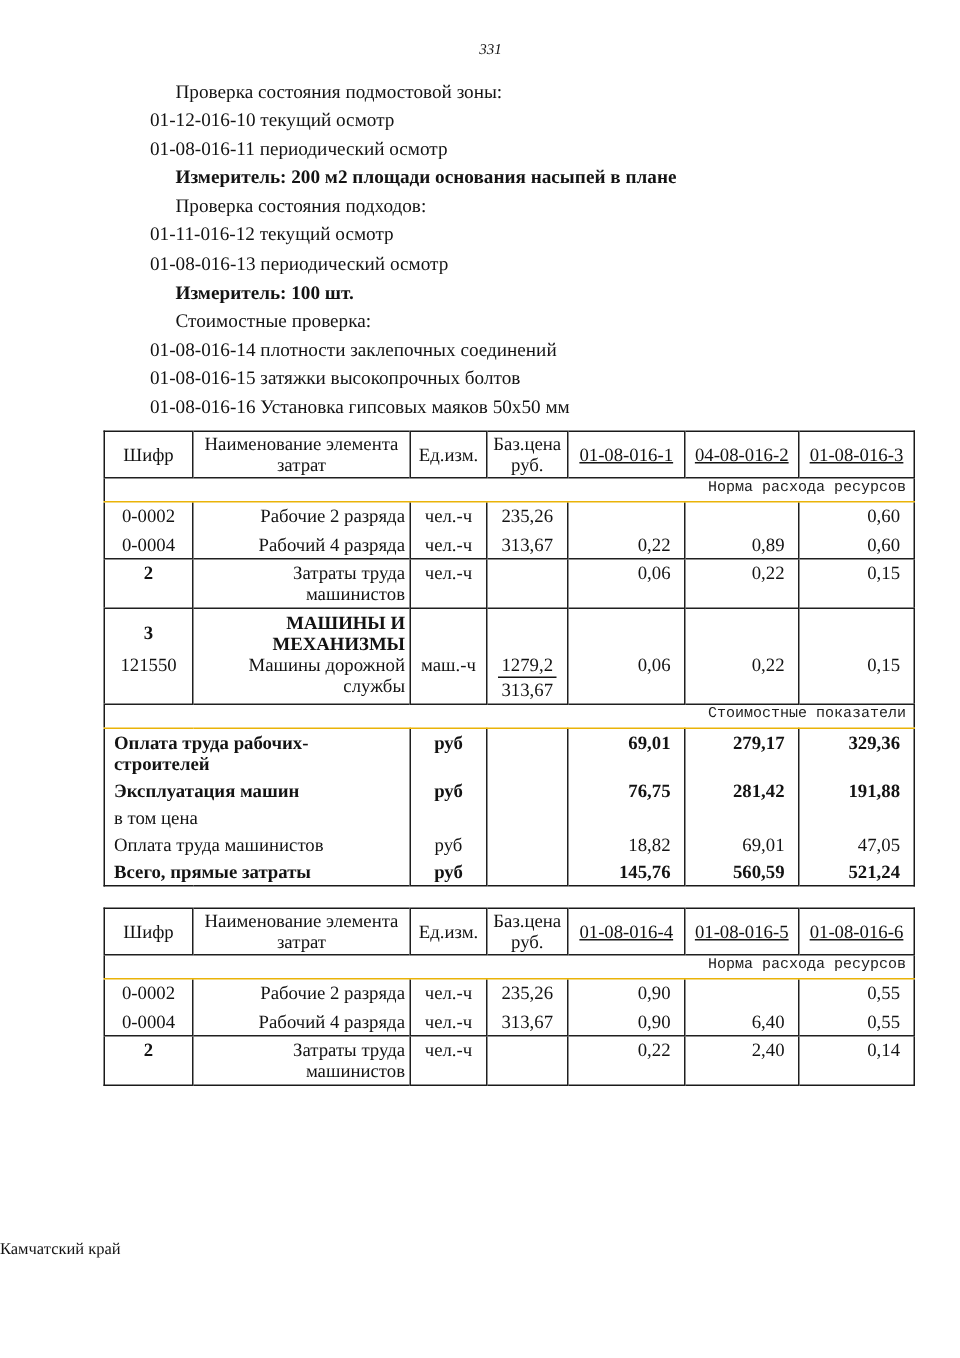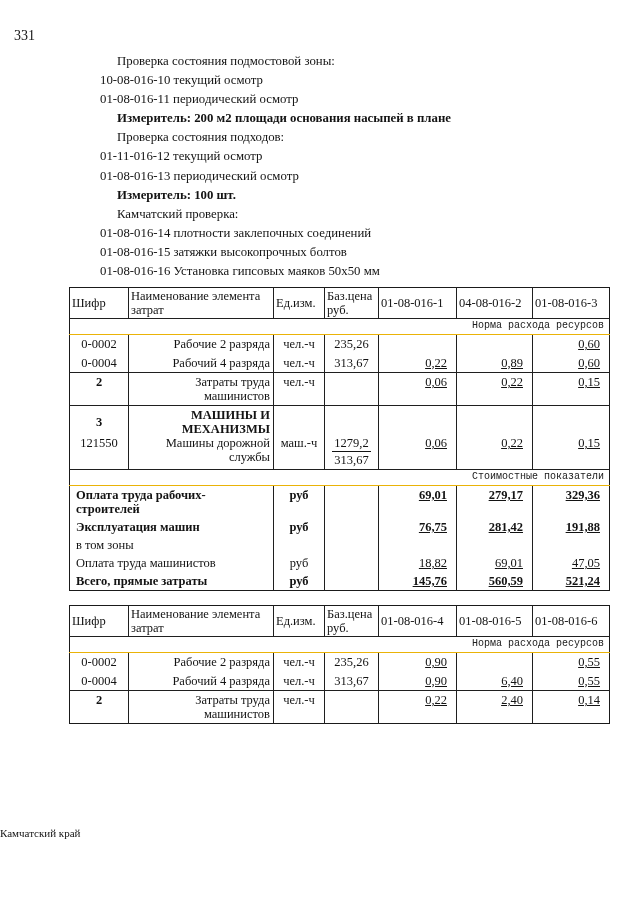--- a/index.html
+++ b/index.html
@@ -5,21 +5,21 @@
   * { margin:0; padding:0; box-sizing:border-box; }
   html,body { background:#ffffff; }
   body {
     width:640px; height:905px; position:relative;
     font-family:"Liberation Serif", serif; color:#131313;
   }
   .page { position:absolute; inset:0; overflow:hidden; }
 
   .page-number {
     position:absolute; top:28px; left:14px; width:626px;
-    text-align:left; font-size:14px;
+    text-align:center; font-size:10px;font-style:italic;
   }
 
   .intro { position:absolute; top:54px; left:68px; right:28px; }
   .intro .line { height:19.1px; font-size:12.8px; white-space:nowrap;margin-left:32px; }
   .intro .indent { padding-left:17px; }
   .b { font-weight:bold; }
 
   table.t {
     position:absolute; left:69px; width:540px;
     border-collapse:collapse; table-layout:fixed;
@@ -28,35 +28,35 @@
   table.t1 { top:287px; }
   table.t2 { top:605px; }
   .t td {
     border-left:1px solid #1f1f1f;
     font-size:12.5px; line-height:14px;
     vertical-align:top; padding:2px 3px;
     overflow:hidden;
   }
   .t td:first-child { border-left:none; }
   tr.head td {
-    height:31px; text-align:left; vertical-align:middle;
+    height:31px; text-align:center; vertical-align:middle;
     white-space:normal; padding:1px 2px;
   }
-  tr.head td.noc { white-space:nowrap; }
+  tr.head td.noc { white-space:nowrap;text-decoration:underline; }
   tr.band td {
     border-top:1px solid #1f1f1f; border-bottom:1px solid #eab308;
     height:16px; font-family:Liberation Mono, monospace;
     font-size:10px; line-height:12px; text-align:right;
     padding:1px 5px 1px 2px; color:#202020;
   }
   tr.hline td { border-top:1px solid #1f1f1f; }
   tr.rw td { height:19px; }
   .c { text-align:center; }
   .nm { text-align:right; padding-left:5px !important; }
-  .v { text-align:right; padding-right:9px !important;text-decoration:underline; }
+  .v { text-align:right; padding-right:9px !important; }
   .sub1 { min-height:28px; }
   .flexc { display:flex; align-items:center; justify-content:center; }
   .frac { display:inline-block; text-align:center; line-height:14px; }
   .frac .num { display:block; border-bottom:1px solid #131313; padding:0 2px 1px; }
   .frac .den { display:block; padding-top:1px; }
   tr.cost td { height:18px; }
   td.nm2 { padding-left:6px !important; padding-right:34px !important; }
   .footer {
     position:absolute; top:827px; left:0; width:602px;
     font-size:11px;
@@ -64,28 +64,28 @@
 </style>
 </head>
 <body>
 
 <div class="page">
 
   <div class="page-number">331</div>
 
   <div class="intro">
     <div class="line indent">Проверка состояния подмостовой зоны:</div>
-    <div class="line">10-08-016-10 текущий осмотр</div>
+    <div class="line">01-12-016-10 текущий осмотр</div>
     <div class="line">01-08-016-11 периодический осмотр</div>
     <div class="line indent b">Измеритель: 200 м2 площади основания насыпей в плане</div>
     <div class="line indent">Проверка состояния подходов:</div>
     <div class="line">01-11-016-12 текущий осмотр</div>
     <div class="line">01-08-016-13 периодический осмотр</div>
     <div class="line indent b">Измеритель: 100 шт.</div>
-    <div class="line indent">Камчатский проверка:</div>
+    <div class="line indent">Стоимостные проверка:</div>
     <div class="line">01-08-016-14 плотности заклепочных соединений</div>
     <div class="line">01-08-016-15 затяжки высокопрочных болтов</div>
     <div class="line">01-08-016-16 Установка гипсовых маяков 50x50 мм</div>
   </div>
 
   <table class="t t1">
     <colgroup>
       <col style="width:59px">
         <col style="width:145px">
         <col style="width:51px">
@@ -180,21 +180,21 @@
     </tr>
     <tr class="cost">
       <td colspan="2" class="nm2 b">Эксплуатация машин</td>
       <td class="c b">руб</td>
       <td class="c"></td>
       <td class="v b">76,75</td>
       <td class="v b">281,42</td>
       <td class="v b">191,88</td>
     </tr>
     <tr class="cost">
-      <td colspan="2" class="nm2">в том зоны</td>
+      <td colspan="2" class="nm2">в том цена</td>
       <td class="c"></td>
       <td class="c"></td>
       <td class="v"></td>
       <td class="v"></td>
       <td class="v"></td>
     </tr>
     <tr class="cost">
       <td colspan="2" class="nm2">Оплата труда машинистов</td>
       <td class="c">руб</td>
       <td class="c"></td>

